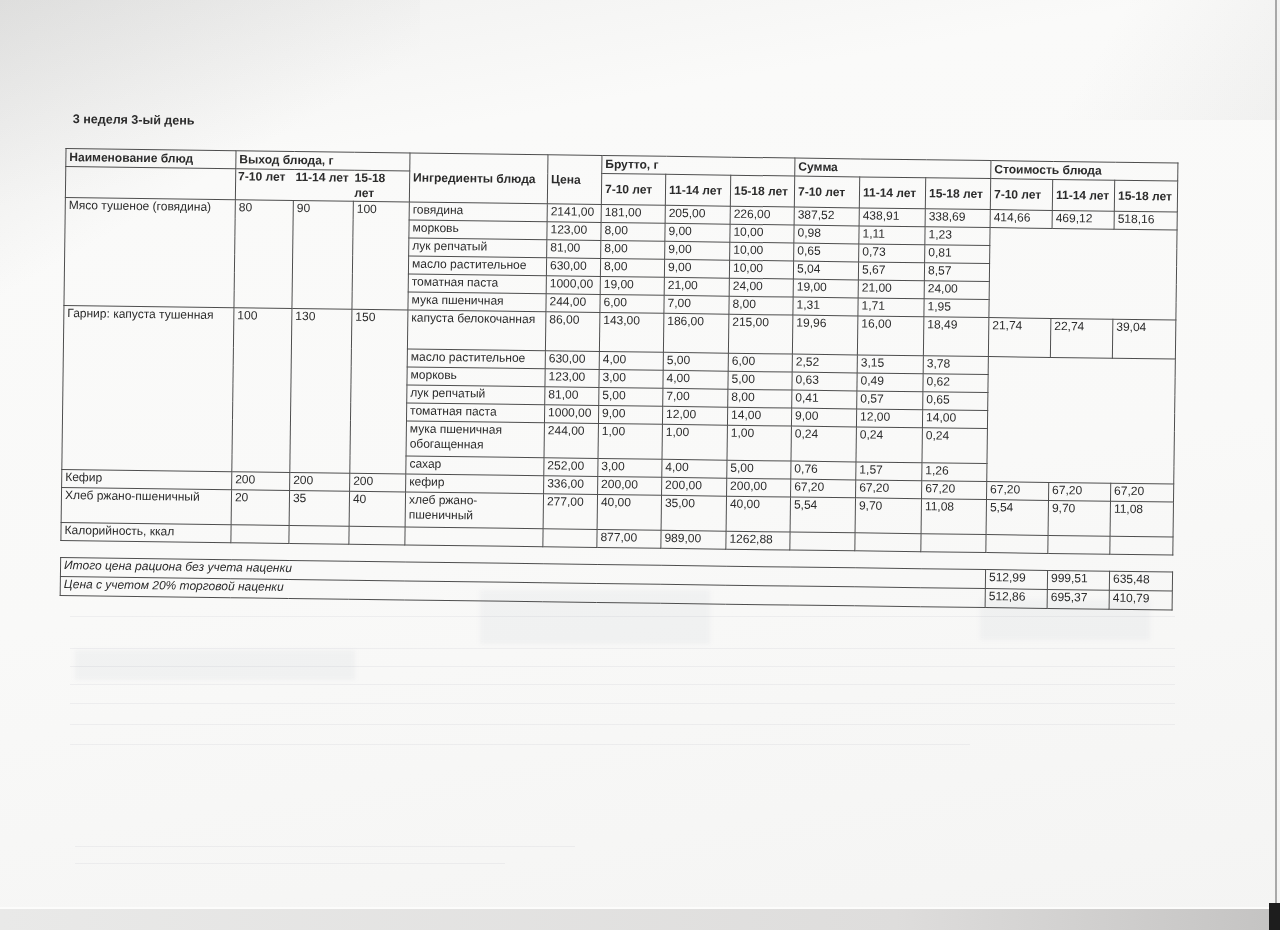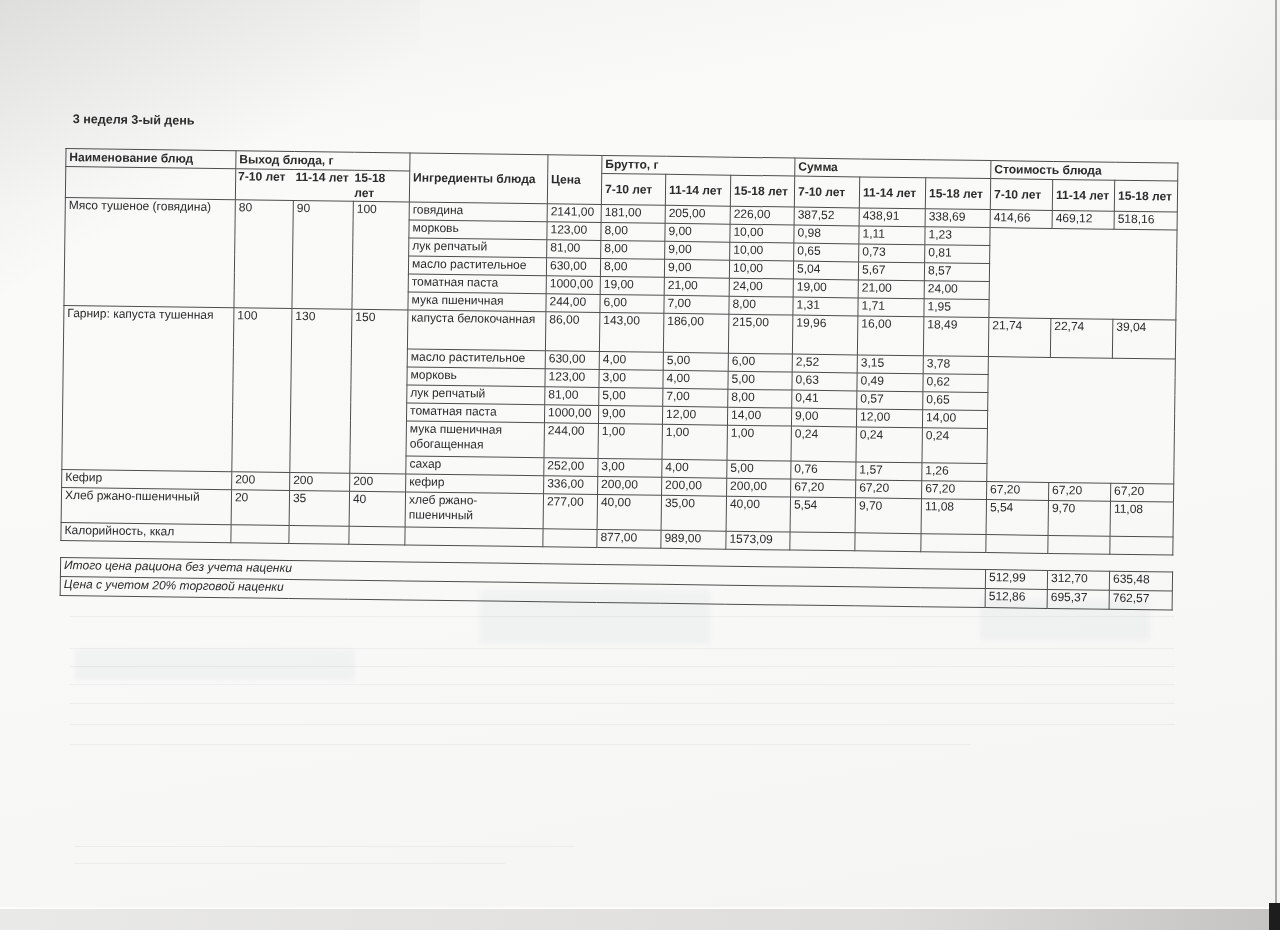--- a/index.html
+++ b/index.html
@@ -337,21 +337,21 @@
 
       <tr>
         <td class="b">Калорийность, ккал</td>
         <td></td>
         <td></td>
         <td></td>
         <td></td>
         <td></td>
         <td class="num b">877,00</td>
         <td class="num b">989,00</td>
-        <td class="num b">1573,09</td>
+        <td class="num b">1262,88</td>
         <td></td>
         <td></td>
         <td></td>
         <td></td>
         <td></td>
         <td></td>
       </tr>
     </tbody>
   </table>
 
@@ -370,28 +370,28 @@
         <col style="width:66px">
         <col style="width:65px">
       <col style="width:62px">
         <col style="width:62px">
         <col style="width:63px">
     </colgroup>
     <tbody>
       <tr>
         <td colspan="12" class="sumlabel">Итого цена рациона без учета наценки</td>
         <td class="num b">512,99</td>
-        <td class="num b">312,70</td>
+        <td class="num b">999,51</td>
         <td class="num b">635,48</td>
       </tr>
       <tr>
         <td colspan="12" class="sumlabel">Цена с учетом 20% торговой наценки</td>
         <td class="num b">512,86</td>
         <td class="num b">695,37</td>
-        <td class="num b">762,57</td>
+        <td class="num b">410,79</td>
       </tr>
     </tbody>
   </table>
 
 </div>
 
 <div class="edge-right"></div>
 <div class="bottom-strip"></div>
 <div class="corner-br"></div>
 

